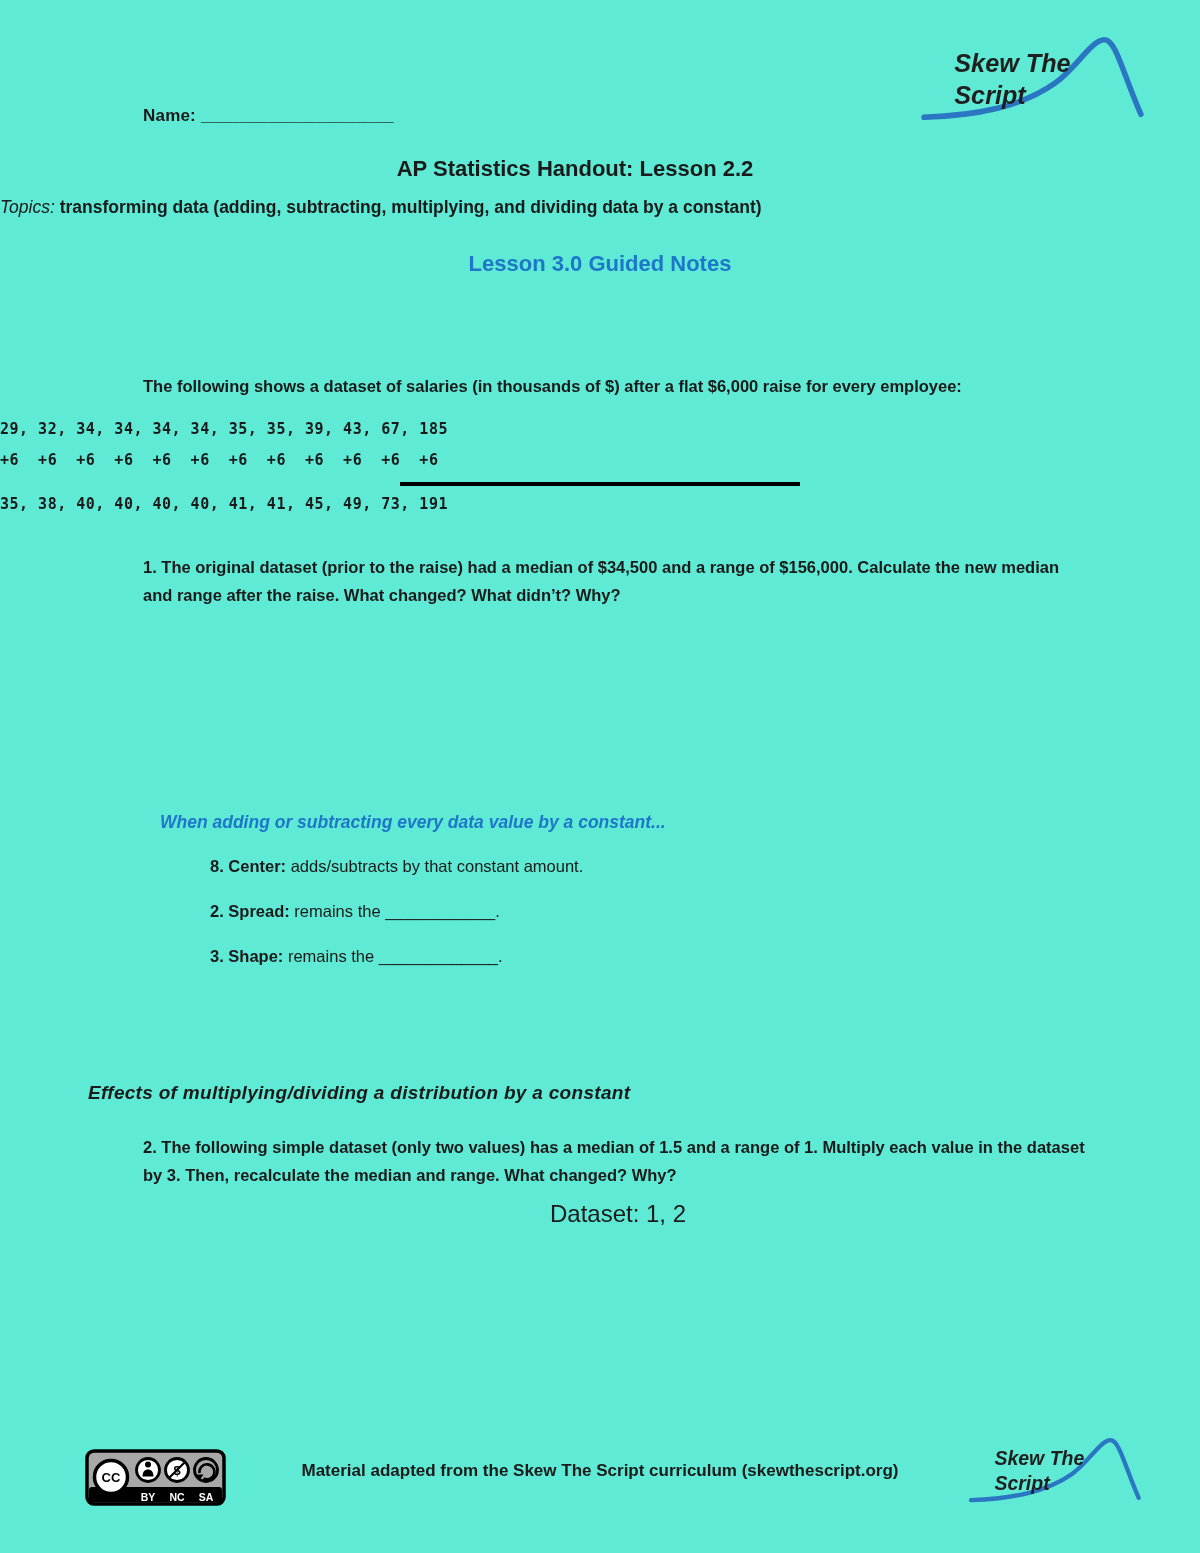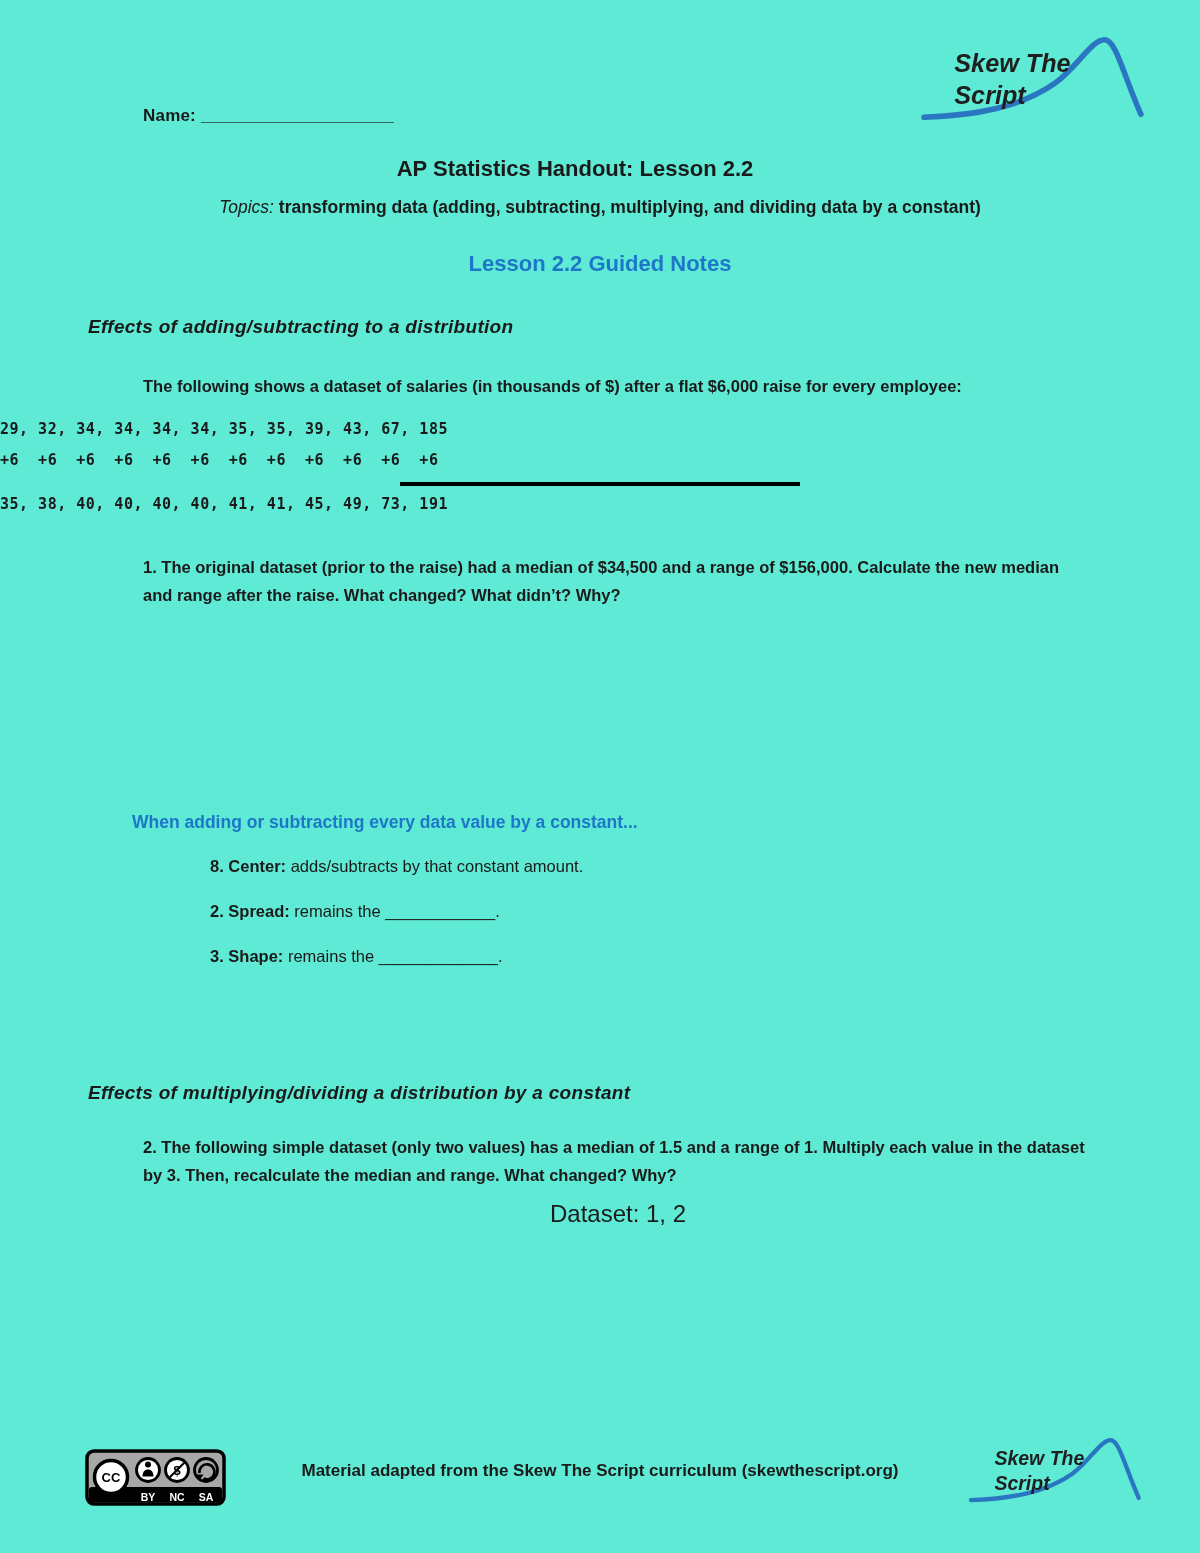--- a/index.html
+++ b/index.html
@@ -18,21 +18,21 @@
   
   .logo-top    { left:918px; top:26px;  width:232px; height:102px; }
   .logo-bottom { left:966px; top:1430px; width:180px; height:78px; }
   .logo-text { font-family:"Liberation Sans","DejaVu Sans",sans-serif; font-style:italic; font-weight:600; fill:#1f1f1f; }
   .logo-curve { fill:none; stroke:var(--logo-blue,#2B76C2); stroke-width:5.5; stroke-linecap:round; }
 
   
   .name-row { left:143px; top:106px; font-size:17px; font-weight:600; letter-spacing:.2px; }
   .name-blank { font-weight:600; }
   .title  { left:0; top:156px; width:1150px; text-align:center; font-size:22px; font-weight:bold; }
-  .topics { left:0; top:197px; width:1200px; text-align:center; font-size:17.5px; font-weight:bold; }
+  .topics { left:0; top:197px; width:1200px; font-size:17.5px; font-weight:bold; }
   .topics-label { font-style:italic; font-weight:normal; }
   .guided { left:0; top:251px; width:1200px; text-align:center; font-size:22px; font-weight:bold; color:var(--accent-blue,#1E76C8); }
 
   
   .sec-h { left:88px; font-size:19px; font-style:italic; font-weight:600; letter-spacing:.3px; }
   .sec1-h { top:316px; }
   .sec2-h { top:1082px;text-align:center; }
 
   
   .body-bold { font-size:16.5px; font-weight:bold; line-height:28px; }
@@ -43,21 +43,21 @@
   
   .data-row { left:0; width:1200px; text-align:left;
     font-family:"DejaVu Sans Mono","Liberation Mono",monospace;
     font-weight:bold; font-size:15px; white-space:pre; letter-spacing:.5px; }
   .row-orig   { top:420px; }
   .row-adds   { top:451px; }
   .sum-line   { left:400px; top:482px; width:400px; height:4px; background:#000; }
   .row-result { top:495px; }
 
   
-  .rule-heading { left:132px; top:812px; font-size:17.5px; font-weight:bold; color:var(--accent-blue,#1E76C8); }
+  .rule-heading { left:160px; top:812px; font-size:17.5px; font-weight:bold; font-style:italic; color:var(--accent-blue,#1E76C8); }
   .rule-item { left:210px; font-size:16.5px; }
   .rule-0 { top:857px; } .rule-1 { top:902px; } .rule-2 { top:947px; }
   .rule-label { font-weight:bold; }
 
   
   .dataset2 { left:0; top:1200px; width:1200px; text-align:center; font-size:24px;padding-left:36px; }
 
   
   .cc-badge { left:85px; top:1449px; width:141px; height:57px; }
   .cc-label { font-family:"Liberation Sans","DejaVu Sans",sans-serif; font-size:10.5px; font-weight:bold; fill:#ffffff; }
@@ -76,23 +76,22 @@
 
   <div class="abs name-row">
     <span>Name:</span>
     <span class="name-blank">____________________</span>
   </div>
 
   <div class="abs title">AP Statistics Handout: Lesson 2.2</div>
   <div class="abs topics">
     <span class="topics-label">Topics:</span><span> transforming data (adding, subtracting, multiplying, and dividing data by a constant)</span>
   </div>
-  <div class="abs guided">Lesson 2.2 Guided Notes</div>
+  <div class="abs guided">Lesson 3.0 Guided Notes</div>
 
-  <div class="abs sec-h sec1-h">Effects of adding/subtracting to a distribution</div>
   <div class="abs body-bold intro">The following shows a dataset of salaries (in thousands of $) after a flat $6,000 raise for every employee:</div>
 
   <div class="abs data-row row-orig">29, 32, 34, 34, 34, 34, 35, 35, 39, 43, 67, 185</div>
   <div class="abs data-row row-adds">+6  +6  +6  +6  +6  +6  +6  +6  +6  +6  +6  +6</div>
   <div class="abs sum-line"></div>
   <div class="abs data-row row-result">35, 38, 40, 40, 40, 40, 41, 41, 45, 49, 73, 191</div>
 
   <div class="abs body-bold q1">1. The original dataset (prior to the raise) had a median of $34,500 and a range of $156,000. Calculate the new median and range after the raise. What changed? What didn’t? Why?</div>
 
   <div class="abs rule-heading">When adding or subtracting every data value by a constant...</div>

